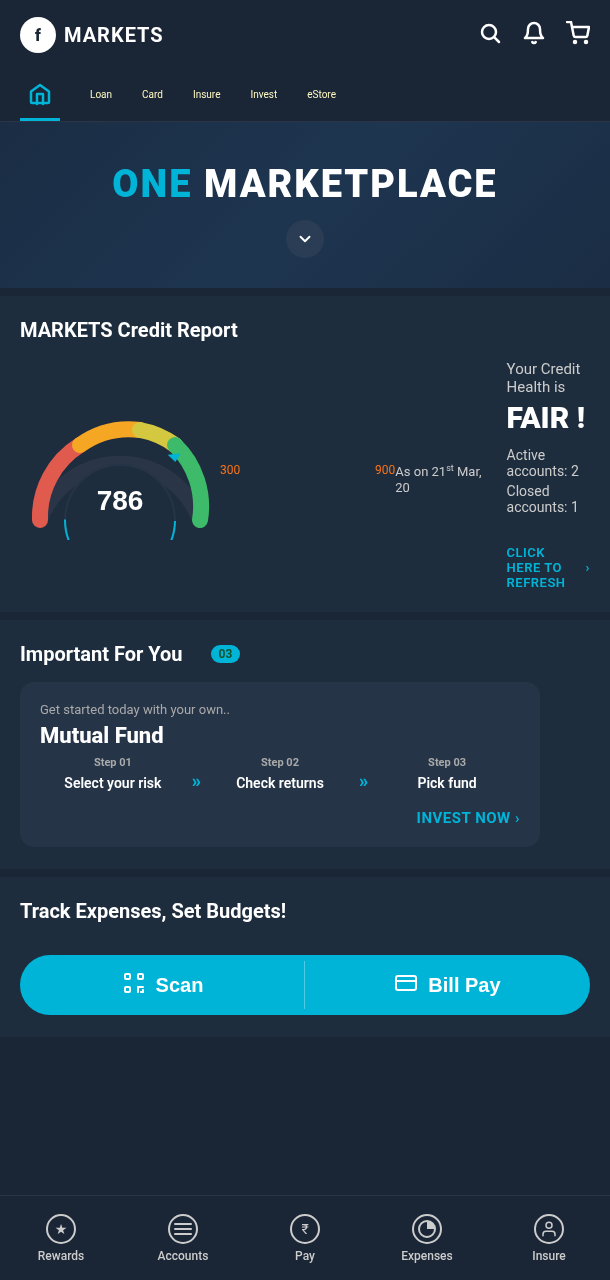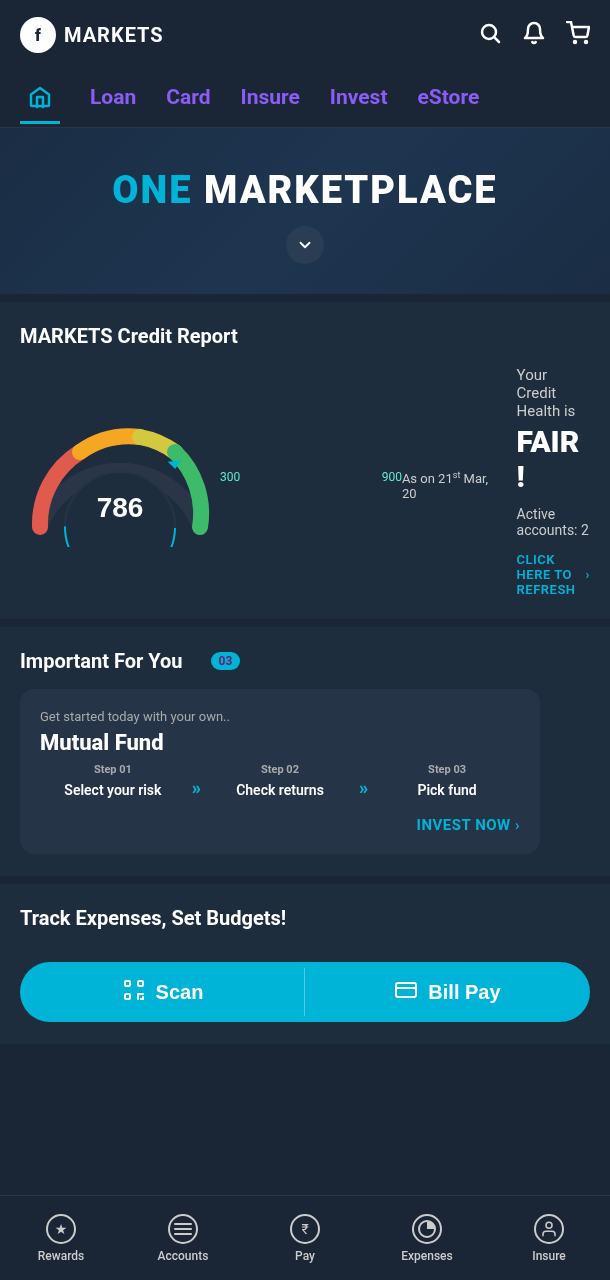--- a/index.html
+++ b/index.html
@@ -74,25 +74,24 @@
       border-bottom: 3px solid #00b4d8;
       color: #00b4d8;
       min-width: 40px;
     }
     .nav-home svg {
       width: 24px;
       height: 24px;
     }
     .nav-item {
       padding: 15px 0;
-      color: #8b5cf6;
-      font-size: 21px;
+      color: #fef9c3;
+      font-size: 10px;
       cursor: pointer;
       border-bottom: 3px solid transparent;
-      font-weight: bold;
     }
 
     
     .hero {
       background: linear-gradient(135deg, #1a2d44 0%, #1e3550 50%, #1a2d44 100%);
       padding: 40px 20px 30px;
       text-align: center;
       position: relative;
       min-height: 120px;
       display: flex;
@@ -156,21 +155,21 @@
       height: 130px;
     }
     .gauge-labels {
       display: flex;
       justify-content: space-between;
       width: 200px;
       margin-top: -10px;
     }
     .gauge-label {
       font-size: 12px;
-      color: #5eead4;
+      color: #f97316;
     }
     .gauge-date {
       font-size: 13px;
       color: #ccc;
       margin-top: 8px;
     }
     .gauge-date sup {
       font-size: 9px;
     }
 
@@ -189,39 +188,39 @@
       margin-bottom: 12px;
     }
     .credit-stat {
       font-size: 14px;
       color: #ccc;
       margin-bottom: 4px;
     }
     .credit-refresh {
       display: flex;
       align-items: center;
-      gap: 10px;
+      gap: 20px;
       color: #00b4d8;
       font-size: 13px;
       font-weight: 600;
-      margin-top: 14px;
+      margin-top: 30px;
       cursor: pointer;
       letter-spacing: 0.5px;
     }
 
     
     .important-header {
       display: flex;
       align-items: center;
       gap: 28px;
       margin-bottom: 16px;
     }
     .important-badge {
       background: #00b4d8;
-      color: #701a75;
+      color: #14532d;
       font-size: 12px;
       font-weight: 700;
       padding: 2px 8px;
       border-radius: 12px;
     }
 
     .card-scroll {
       display: flex;
       gap: 12px;
       overflow-x: auto;
@@ -466,20 +465,21 @@
           <span class="gauge-label">900</span>
         </div>
         <div class="gauge-date">
           <span>As on 21</span><sup>st</sup><span> Mar, 20</span>
         </div>
       </div>
       <div class="credit-info">
         <div class="credit-health-label">Your Credit Health is</div>
         <div class="credit-health-value">FAIR !</div>
         <div class="credit-stat">Active accounts: 2</div>
+        <div class="credit-stat">Closed accounts: 1</div>
         <div class="credit-refresh">
           <span>CLICK HERE TO REFRESH</span>
           <span>›</span>
         </div>
       </div>
     </div>
   </div>
 
   <div class="section">
     <div class="important-header">

